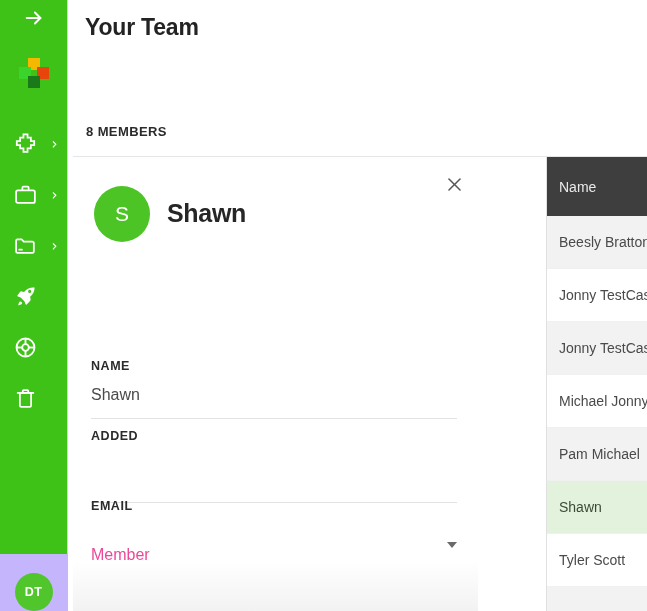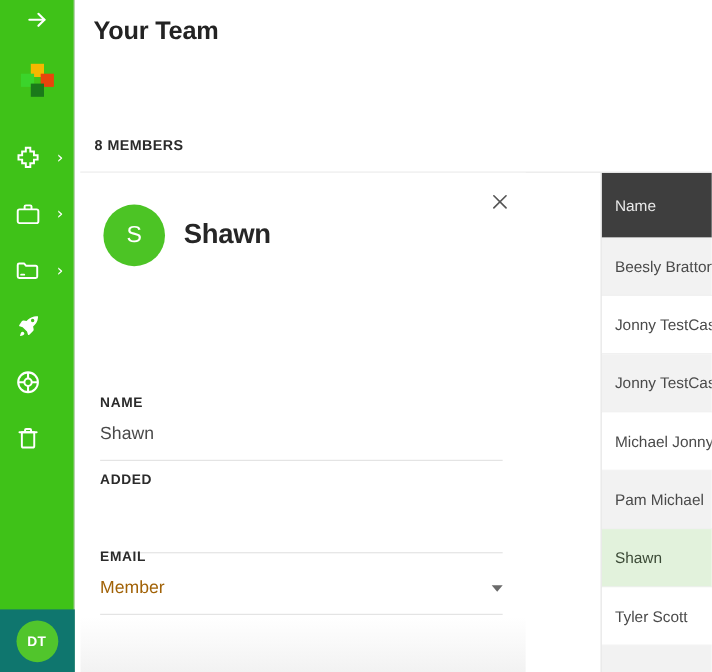--- a/index.html
+++ b/index.html
@@ -59,22 +59,22 @@
   }
   .sb-chev {
     position: absolute; right: 10px; top: 50%;
     transform: translateY(-50%);
     color: #ffffff; font-size: 15px; line-height: 1;
     font-family: "DejaVu Sans", sans-serif;
   }
   .sb-spacer { flex: 1; }
   .sb-footer {
     width: 68px; height: 57px;
-    background: #0f766e;
-    display: flex; align-items: center; justify-content: center;
+    background: #c4b5fd;
+    display: flex; align-items: flex-end; justify-content: center;
   }
   .sb-avatar {
     width: 38px; height: 38px; border-radius: 50%;
     background: #51C52C;
     color: #ffffff; font-size: 12.5px; font-weight: 700;
     display: flex; align-items: center; justify-content: center;
     letter-spacing: .3px;
   }
 
   
@@ -150,21 +150,21 @@
 
   .fb-email { top: 272px; }
   .fb-email .f-value { margin-top: 13px; height: 20px; }
   .fb-email .f-line { margin-top: 26px; }
 
   .fb-role { top: 342px; }
   .role-row {
     position: relative; margin-top: 13px;
     display: flex; align-items: center;
   }
-  .fb-role .f-value { color: #a16207; }
+  .fb-role .f-value { color: #ec4899; margin-top: 20px; }
   .role-caret {
     position: absolute; right: 0; top: 50%;
     transform: translateY(-50%);
     width: 0; height: 0;
     border-left: 5px solid transparent;
     border-right: 5px solid transparent;
     border-top: 6px solid #6a6a6a;
   }
   .fb-role .f-line { margin-top: 14px; }
 

